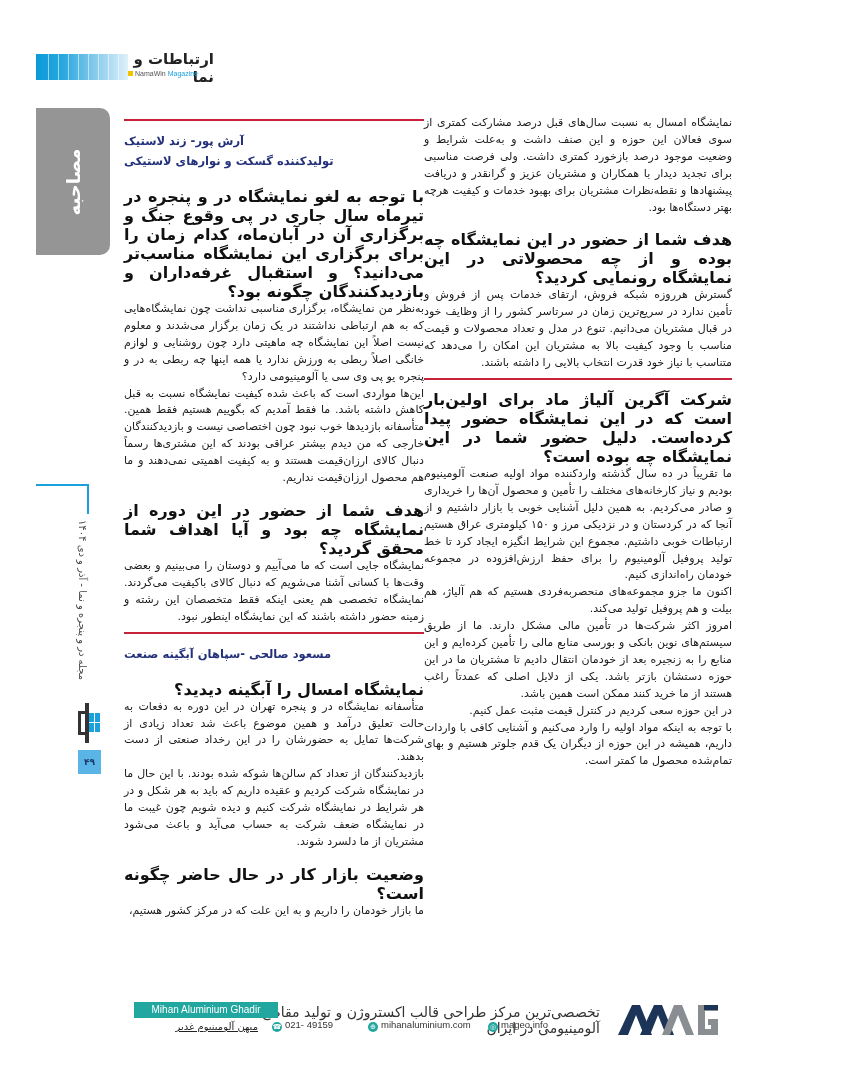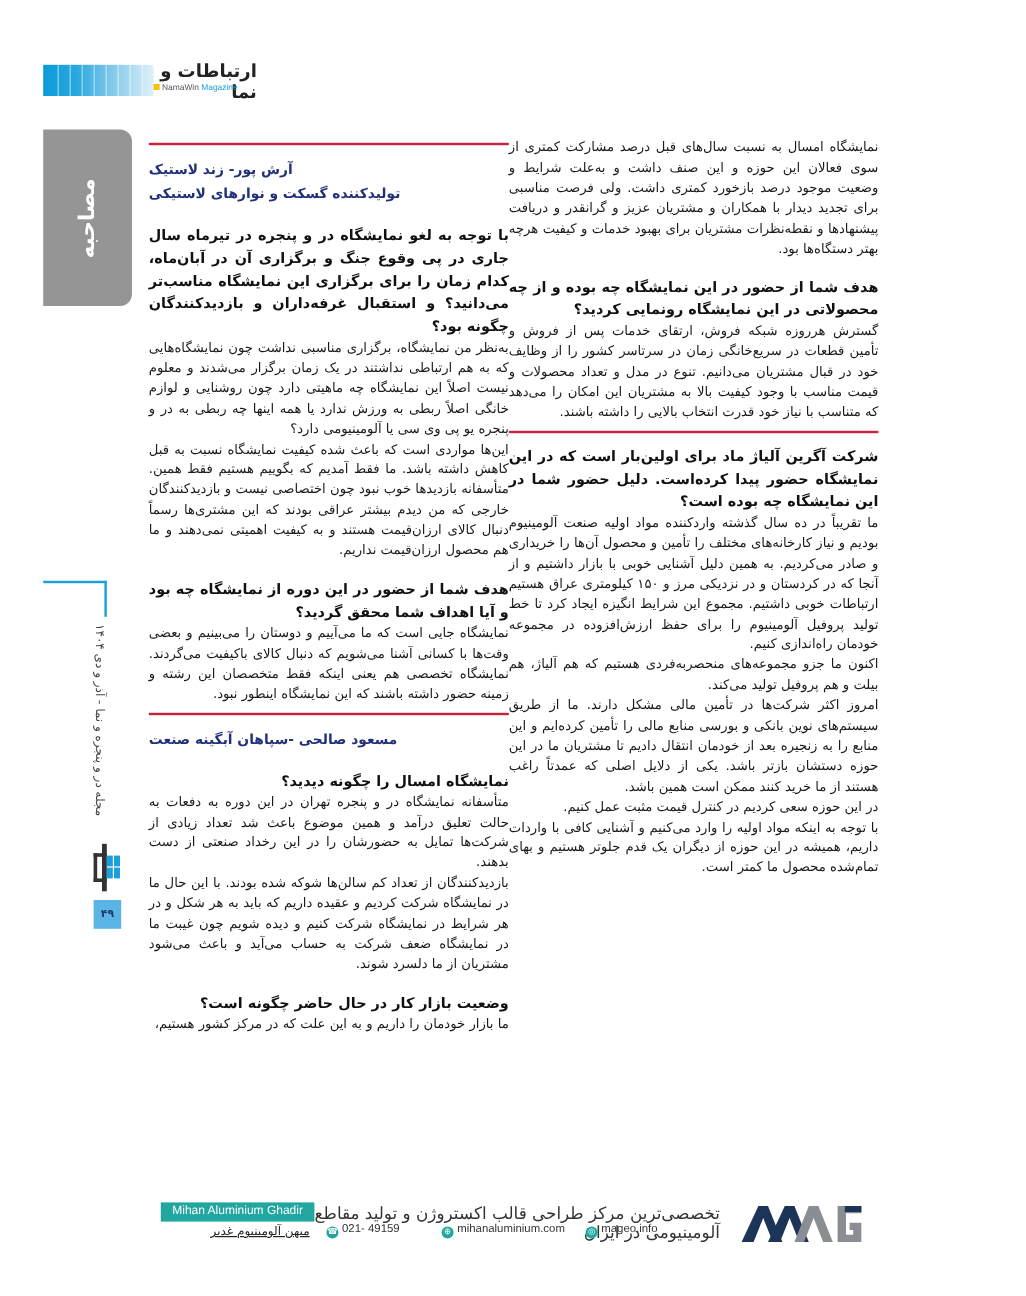--- a/index.html
+++ b/index.html
@@ -22,31 +22,31 @@
   .side-rule-v { position: absolute; left: 87px; top: 484px; width: 2px; height: 30px; background: #1aa0dc; }
   .side-mag { position: absolute; left: 88px; top: 520px; width: 0; height: 0; }
   .side-mag span { position: absolute; left: 0; top: 0; transform-origin: 0 0; transform: rotate(90deg); white-space: nowrap; font-size: 10px; color: #444; direction: rtl; }
   .side-icon { position: absolute; left: 77px; top: 703px; width: 24px; height: 40px; }
   .page-num { position: absolute; left: 78px; top: 750px; width: 23px; height: 24px; background: #5ab5e6; color: #1c3b6c; font-size: 9px; font-weight: bold; text-align: center; line-height: 24px; }
 
   .col { position: absolute; direction: rtl; text-align: justify; font-size: 11px; line-height: 16.9px; }
   .col-right { left: 424px; top: 115px; width: 308px; }
   .col-left { left: 124px; top: 115px; width: 300px; }
   .col p { margin: 0; }
-  .q { font-weight: bold; font-size: 12px; line-height: 19px; color: #111; }
+  .q { font-weight: bold; font-size: 16px; line-height: 19px; color: #111; }
   .hr-red { height: 2px; background: #c8213a; margin: 6px 0 10px; }
   .interviewee { text-align: left; color: #23307a; font-weight: bold; font-size: 11.5px; line-height: 20px; margin-bottom: 16px; }
   .gap { height: 14px; }
 
   .footer { position: absolute; left: 0; top: 995px; width: 855px; height: 70px; }
   .mag-logo { position: absolute; left: 618px; top: 1001px; width: 100px; height: 34px; }
   .footer-tag { position: absolute; left: 260px; top: 1004px; width: 340px; text-align: right; direction: rtl; font-size: 14px; color: #333; }
   .contact { position: absolute; top: 1019px; font-size: 9.5px; color: #333; font-family: "Liberation Sans", sans-serif; white-space: nowrap; }
   .contact .ic { display: inline-block; width: 10px; height: 10px; border-radius: 50%; background: #22a6a0; vertical-align: -1px; margin-right: 3px; color: #fff; font-size: 7px; text-align: center; line-height: 10px; }
-  .brand-box { position: absolute; left: 134px; top: 1002px; width: 128px; height: 16px; background: #22a6a0; color: #fff; font-family: "Liberation Sans", sans-serif; font-size: 10px; text-align: center; line-height: 16px; }
+  .brand-box { position: absolute; left: 134px; top: 1002px; width: 144px; height: 16px; background: #22a6a0; color: #fff; font-family: "Liberation Sans", sans-serif; font-size: 10px; text-align: center; line-height: 16px; }
   .brand-fa { position: absolute; left: 134px; top: 1021px; width: 124px; text-align: right; font-size: 10px; color: #222; direction: rtl; text-decoration: underline; }
 </style>
 </head>
 <body>
 
 <div class="logo-bar">
   <i style="left:12px"></i>
     <i style="left:22px"></i>
     <i style="left:32px"></i>
     <i style="left:42px"></i>
@@ -79,21 +79,21 @@
   <rect x="18" y="10" width="5" height="9" fill="#1aa0dc"></rect>
   <rect x="12" y="20" width="5" height="9" fill="#1aa0dc"></rect>
   <rect x="18" y="20" width="5" height="9" fill="#1aa0dc"></rect>
 </svg>
 <div class="page-num">۴۹</div>
 
 <div class="col col-right">
   <p>نمایشگاه امسال به نسبت سال‌های قبل درصد مشارکت کمتری از سوی فعالان این حوزه و این صنف داشت و به‌علت شرایط و وضعیت موجود درصد بازخورد کمتری داشت. ولی فرصت مناسبی برای تجدید دیدار با همکاران و مشتریان عزیز و گرانقدر و دریافت پیشنهادها و نقطه‌نظرات مشتریان برای بهبود خدمات و کیفیت هرچه بهتر دستگاه‌ها بود.</p>
   <div class="gap"></div>
   <p class="q">هدف شما از حضور در این نمایشگاه چه بوده و از چه محصولاتی در این نمایشگاه رونمایی کردید؟</p>
-  <p>گسترش هرروزه شبکه فروش، ارتقای خدمات پس از فروش و تأمین قطعات در سریع‌خانگی زمان در سرتاسر کشور را از وظایف خود در قبال مشتریان می‌دانیم. تنوع در مدل و تعداد محصولات و قیمت مناسب با وجود کیفیت بالا به مشتریان این امکان را می‌دهد که متناسب با نیاز خود قدرت انتخاب بالایی را داشته باشند.</p>
+  <p>گسترش هرروزه شبکه فروش، ارتقای خدمات پس از فروش و تأمین ندارد در سریع‌ترین زمان در سرتاسر کشور را از وظایف خود در قبال مشتریان می‌دانیم. تنوع در مدل و تعداد محصولات و قیمت مناسب با وجود کیفیت بالا به مشتریان این امکان را می‌دهد که متناسب با نیاز خود قدرت انتخاب بالایی را داشته باشند.</p>
   <div class="hr-red"></div>
   <p class="q">شرکت آگرین آلیاژ ماد برای اولین‌بار است که در این نمایشگاه حضور پیدا کرده‌است. دلیل حضور شما در این نمایشگاه چه بوده است؟</p>
   <p>ما تقریباً در ده سال گذشته واردکننده مواد اولیه صنعت آلومینیوم بودیم و نیاز کارخانه‌های مختلف را تأمین و محصول آن‌ها را خریداری و صادر می‌کردیم. به همین دلیل آشنایی خوبی با بازار داشتیم و از آنجا که در کردستان و در نزدیکی مرز و ۱۵۰ کیلومتری عراق هستیم ارتباطات خوبی داشتیم. مجموع این شرایط انگیزه ایجاد کرد تا خط تولید پروفیل آلومینیوم را برای حفظ ارزش‌افزوده در مجموعه خودمان راه‌اندازی کنیم.</p>
   <p>اکنون ما جزو مجموعه‌های منحصربه‌فردی هستیم که هم آلیاژ، هم بیلت و هم پروفیل تولید می‌کند.</p>
   <p>امروز اکثر شرکت‌ها در تأمین مالی مشکل دارند. ما از طریق سیستم‌های نوین بانکی و بورسی منابع مالی را تأمین کرده‌ایم و این منابع را به زنجیره بعد از خودمان انتقال دادیم تا مشتریان ما در این حوزه دستشان بازتر باشد. یکی از دلایل اصلی که عمدتاً راغب هستند از ما خرید کنند ممکن است همین باشد.</p>
   <p>در این حوزه سعی کردیم در کنترل قیمت مثبت عمل کنیم.</p>
   <p>با توجه به اینکه مواد اولیه را وارد می‌کنیم و آشنایی کافی با واردات داریم، همیشه در این حوزه از دیگران یک قدم جلوتر هستیم و بهای تمام‌شده محصول ما کمتر است.</p>
 </div>
 
 <div class="col col-left">
@@ -105,21 +105,21 @@
   <p class="q">با توجه به لغو نمایشگاه در و پنجره در تیرماه سال جاری در پی وقوع جنگ و برگزاری آن در آبان‌ماه، کدام زمان را برای برگزاری این نمایشگاه مناسب‌تر می‌دانید؟ و استقبال غرفه‌داران و بازدیدکنندگان چگونه بود؟</p>
   <p>به‌نظر من نمایشگاه، برگزاری مناسبی نداشت چون نمایشگاه‌هایی که به هم ارتباطی نداشتند در یک زمان برگزار می‌شدند و معلوم نیست اصلاً این نمایشگاه چه ماهیتی دارد چون روشنایی و لوازم خانگی اصلاً ربطی به ورزش ندارد یا همه اینها چه ربطی به در و پنجره یو پی وی سی یا آلومینیومی دارد؟</p>
   <p>این‌ها مواردی است که باعث شده کیفیت نمایشگاه نسبت به قبل کاهش داشته باشد. ما فقط آمدیم که بگوییم هستیم فقط همین. متأسفانه بازدیدها خوب نبود چون اختصاصی نیست و بازدیدکنندگان خارجی که من دیدم بیشتر عراقی بودند که این مشتری‌ها رسماً دنبال کالای ارزان‌قیمت هستند و به کیفیت اهمیتی نمی‌دهند و ما هم محصول ارزان‌قیمت نداریم.</p>
   <div class="gap"></div>
   <p class="q">هدف شما از حضور در این دوره از نمایشگاه چه بود و آیا اهداف شما محقق گردید؟</p>
   <p>نمایشگاه جایی است که ما می‌آییم و دوستان را می‌بینیم و بعضی وقت‌ها با کسانی آشنا می‌شویم که دنبال کالای باکیفیت می‌گردند. نمایشگاه تخصصی هم یعنی اینکه فقط متخصصان این رشته و زمینه حضور داشته باشند که این نمایشگاه اینطور نبود.</p>
   <div class="hr-red"></div>
   <div class="interviewee">
     <div>مسعود صالحی -سپاهان آبگینه صنعت</div>
   </div>
-  <p class="q">نمایشگاه امسال را چگونه دیدید؟</p>
+  <p class="q">نمایشگاه امسال را آبگینه دیدید؟</p>
   <p>متأسفانه نمایشگاه در و پنجره تهران در این دوره به دفعات به حالت تعلیق درآمد و همین موضوع باعث شد تعداد زیادی از شرکت‌ها تمایل به حضورشان را در این رخداد صنعتی از دست بدهند.</p>
   <p>بازدیدکنندگان از تعداد کم سالن‌ها شوکه شده بودند. با این حال ما در نمایشگاه شرکت کردیم و عقیده داریم که باید به هر شکل و در هر شرایط در نمایشگاه شرکت کنیم و دیده شویم چون غیبت ما در نمایشگاه ضعف شرکت به حساب می‌آید و باعث می‌شود مشتریان از ما دلسرد شوند.</p>
   <div class="gap"></div>
   <p class="q">وضعیت بازار کار در حال حاضر چگونه است؟</p>
   <p>ما بازار خودمان را داریم و به این علت که در مرکز کشور هستیم،</p>
 </div>
 
 <div class="footer"></div>
 <svg class="mag-logo" viewBox="0 0 100 34">
   <polygon points="0,34 14,4 22,4 10,34" fill="#1c3458"></polygon>

